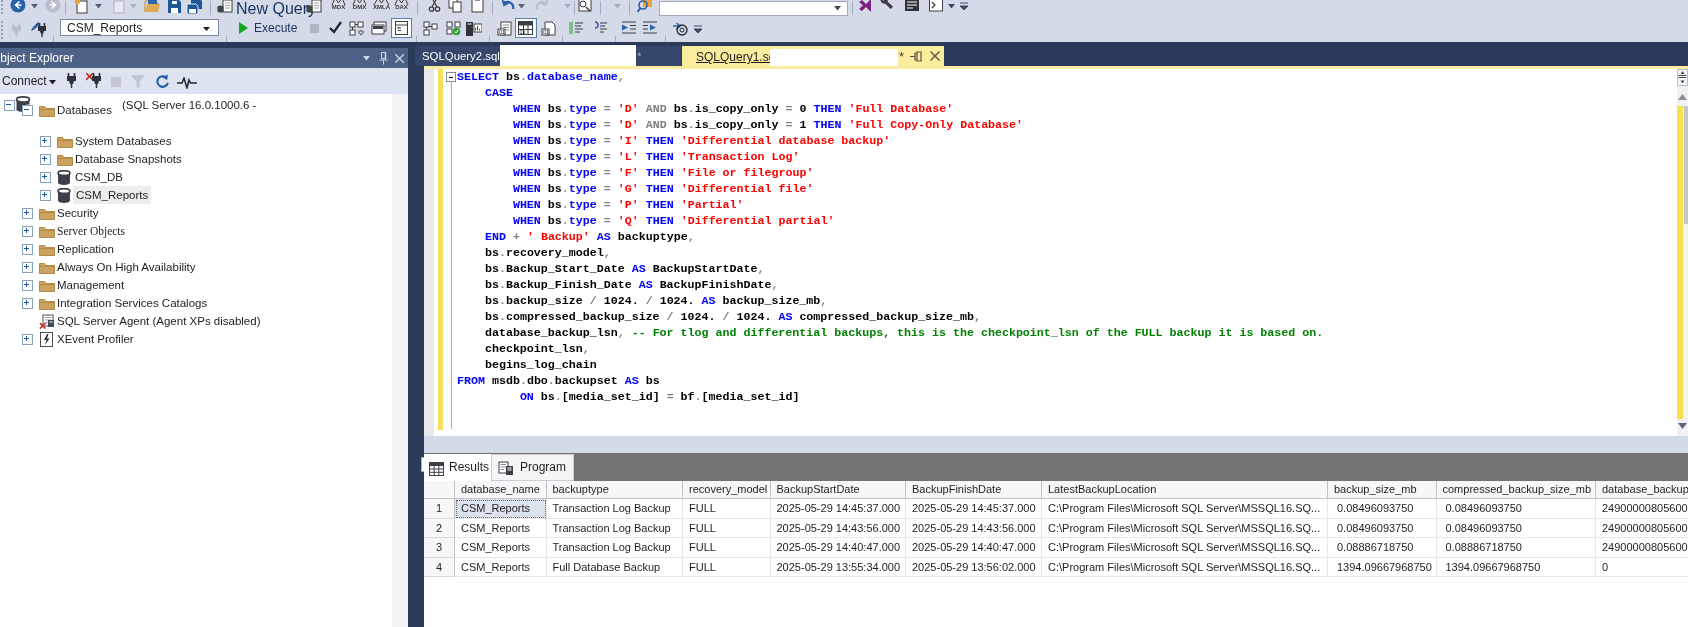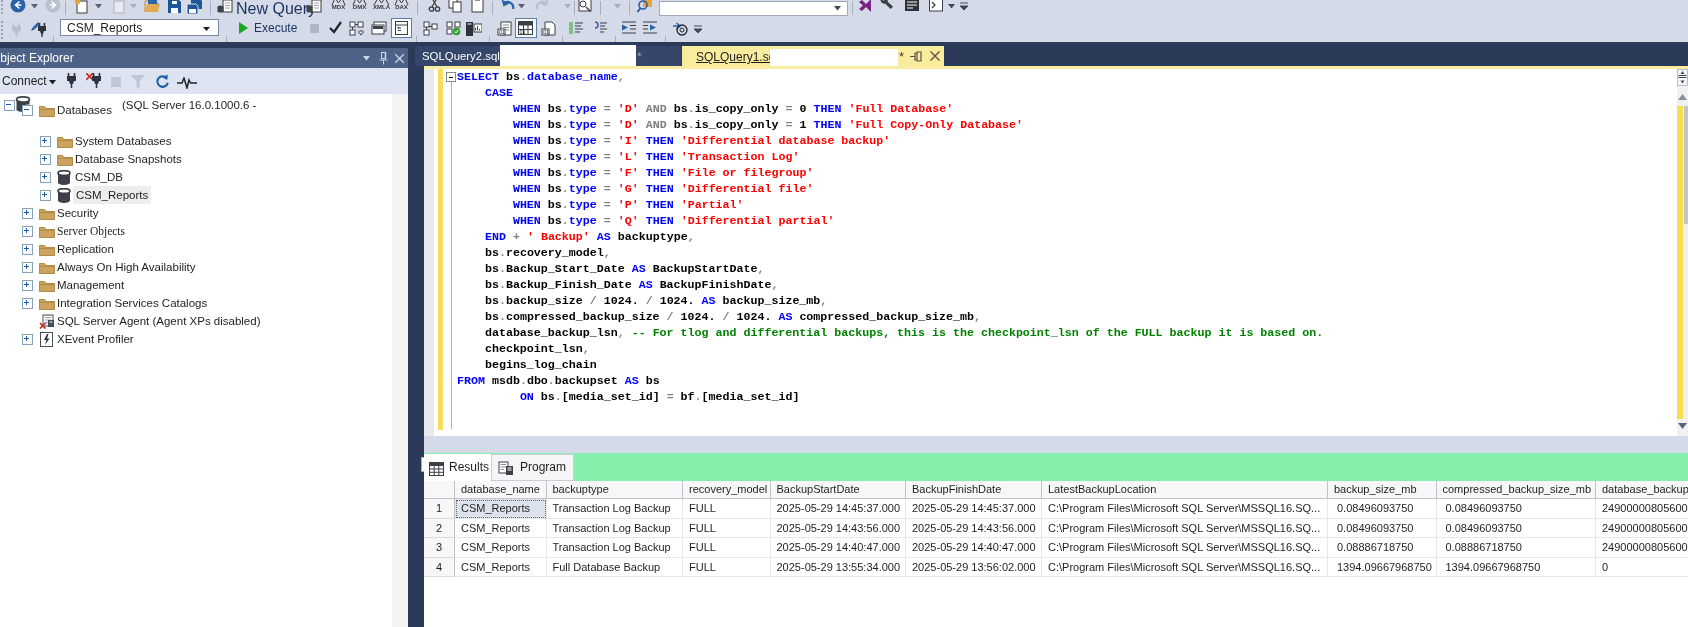--- a/index.html
+++ b/index.html
@@ -725,21 +725,21 @@
   </div>
   <svg width="6" height="8" style="position:absolute;left:60px;top:5px;">
       <path d="M6 0 L0 4 L6 8 Z" fill="#9a9da6"></path>
     </svg>
   <svg width="6" height="8" style="position:absolute;left:1240px;top:5px;">
       <path d="M0 0 L6 4 L0 8 Z" fill="#9a9da6"></path>
     </svg>
   <div class="abs" style="left:1247px;top:0;width:17px;height:17px;background:#ededf0;"></div>
 </div>
 
-<div class="abs" id="results" style="left:424px;top:453px;width:1264px;height:174px;background:#86efac;">
+<div class="abs" id="results" style="left:424px;top:453px;width:1264px;height:174px;background:#737373;">
 
   <div class="abs" style="left:0;top:1px;width:67px;height:27px;background:#fff;">
     <svg width="15" height="14" style="position:absolute;left:5px;top:8px;">
         <rect x="0.5" y="0.5" width="14" height="13" fill="#fff" stroke="#3f3f46"></rect>
         <rect x="0.5" y="0.5" width="14" height="3.5" fill="#3f3f46"></rect>
         <path d="M5.2 1 V13.5 M9.8 1 V13.5 M1 7 H14 M1 10.3 H14" stroke="#3f3f46"></path>
       </svg>
     <div class="abs" style="left:25px;top:6px;font-size:12px;color:#1e1e1e;">Results</div>
   </div>
   <div class="abs" style="left:67px;top:1px;width:83px;height:27px;background:#f5f5f7;border:1px solid #cdced4;box-sizing:border-box;">

